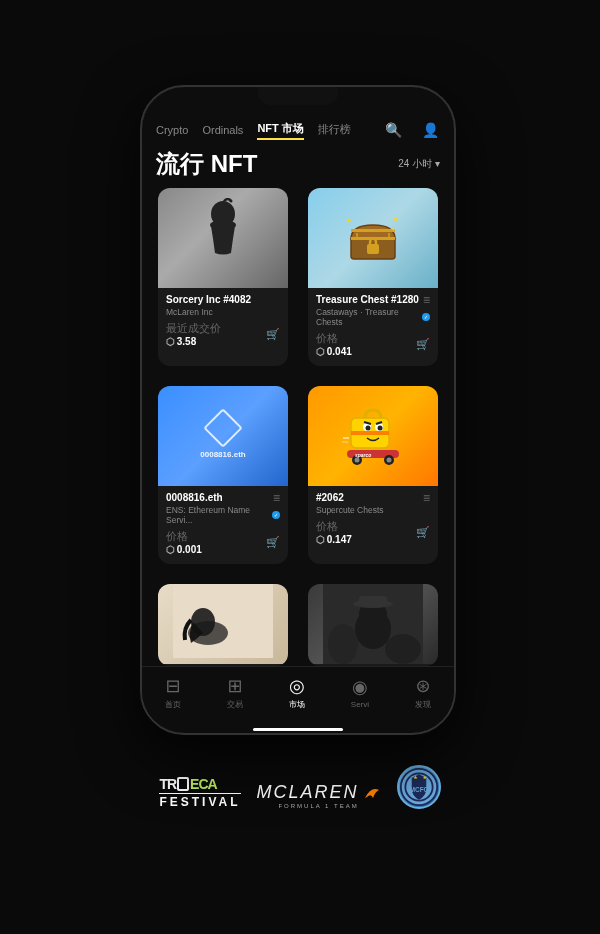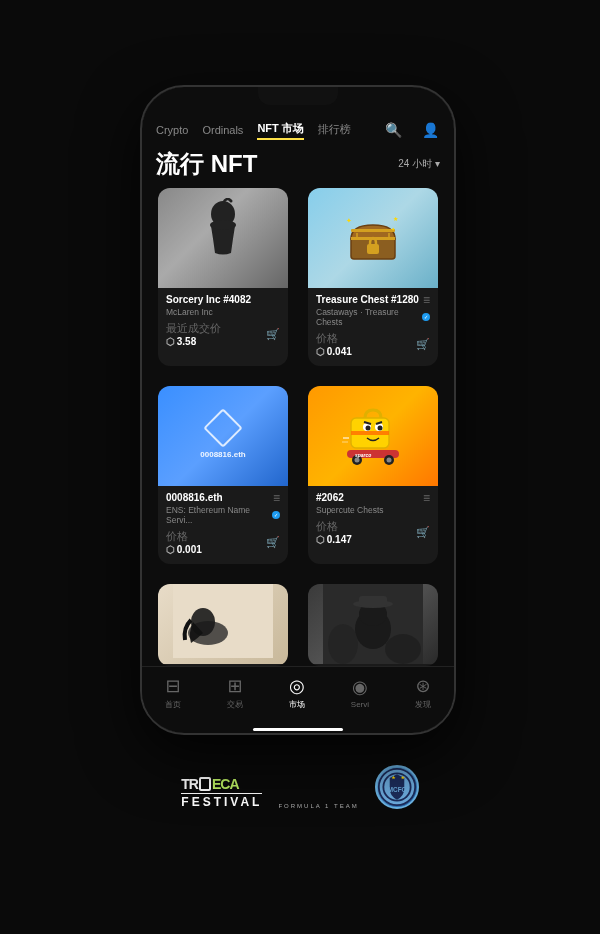--- a/index.html
+++ b/index.html
@@ -668,20 +668,27 @@
         <span style="color:#fff;font-size:14px;font-weight:900;letter-spacing:-1px">TR</span>
         <span style="display:inline-block;width:12px;height:14px;border:2.5px solid #fff;border-radius:2px;margin:0 1px;vertical-align:middle"></span>
         <span style="color:#bef264;font-size:14px;font-weight:900;letter-spacing:-1px">ECA</span>
       </div>
       <div class="tribeca-line2" style="font-size:12px;font-weight:900;letter-spacing:3px;color:#fff;border-top:1.5px solid #fff;padding-top:2px;text-transform:uppercase">FESTIVAL</div>
     </div>
   </div>
 
   <div class="brand-item">
     <div class="mclaren-logo">
+      <div style="display:flex;align-items:center;gap:4px">
+        <span style="color:#fff;font-size:18px;font-weight:200;letter-spacing:2px;font-style:italic;text-transform:uppercase">McLaren</span>
+
+        <svg width="18" height="18" viewBox="0 0 18 18">
+          <path d="M2 14 Q8 2 16 6 Q12 8 10 14 Q8 9 4 13 Z" fill="#FF8000"></path>
+        </svg>
+      </div>
       <div class="mclaren-sub">FORMULA 1 TEAM</div>
     </div>
   </div>
 
   <div class="brand-item">
     <div class="mancity-logo">
       <svg width="44" height="44" viewBox="0 0 44 44">
         <circle cx="22" cy="22" r="20" fill="#6CABDD" stroke="#1C2C5B" stroke-width="2"></circle>
         <circle cx="22" cy="22" r="16" fill="#1C2C5B"></circle>
         <circle cx="22" cy="22" r="14" fill="#6CABDD"></circle>

